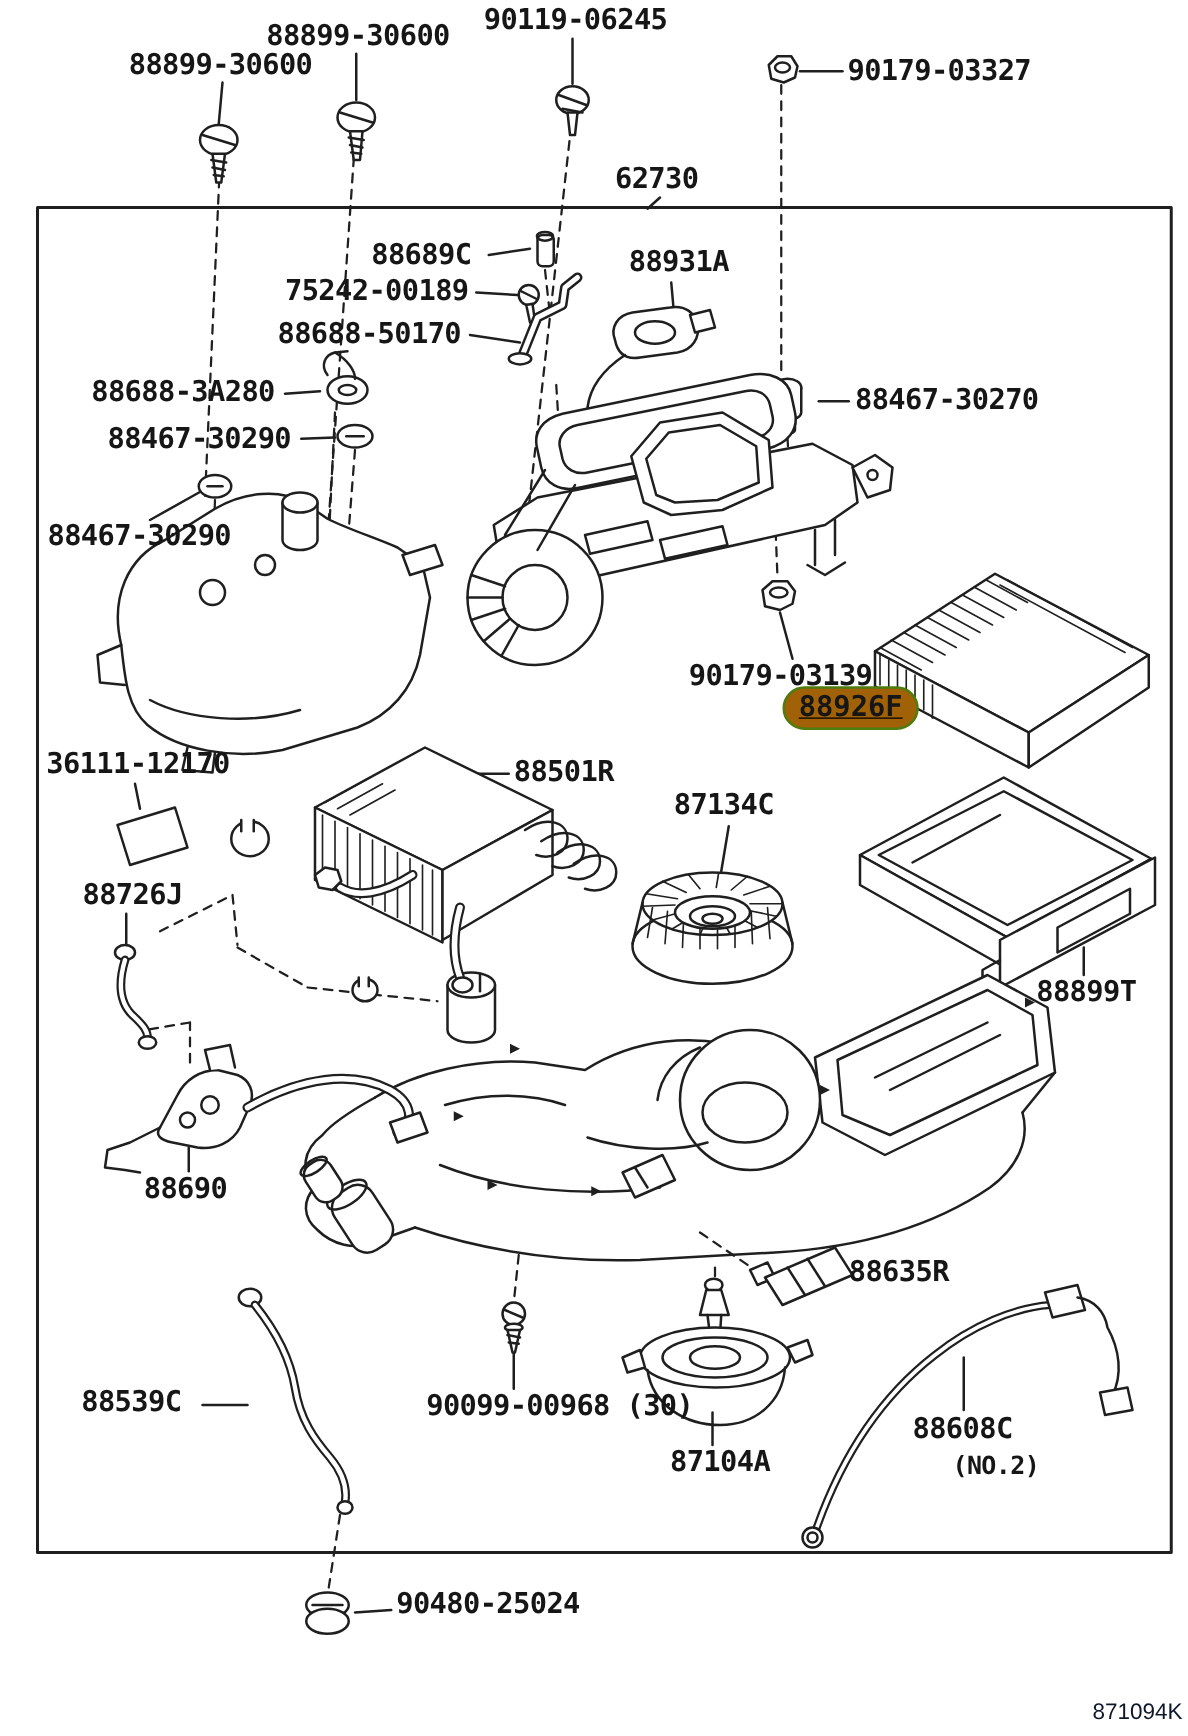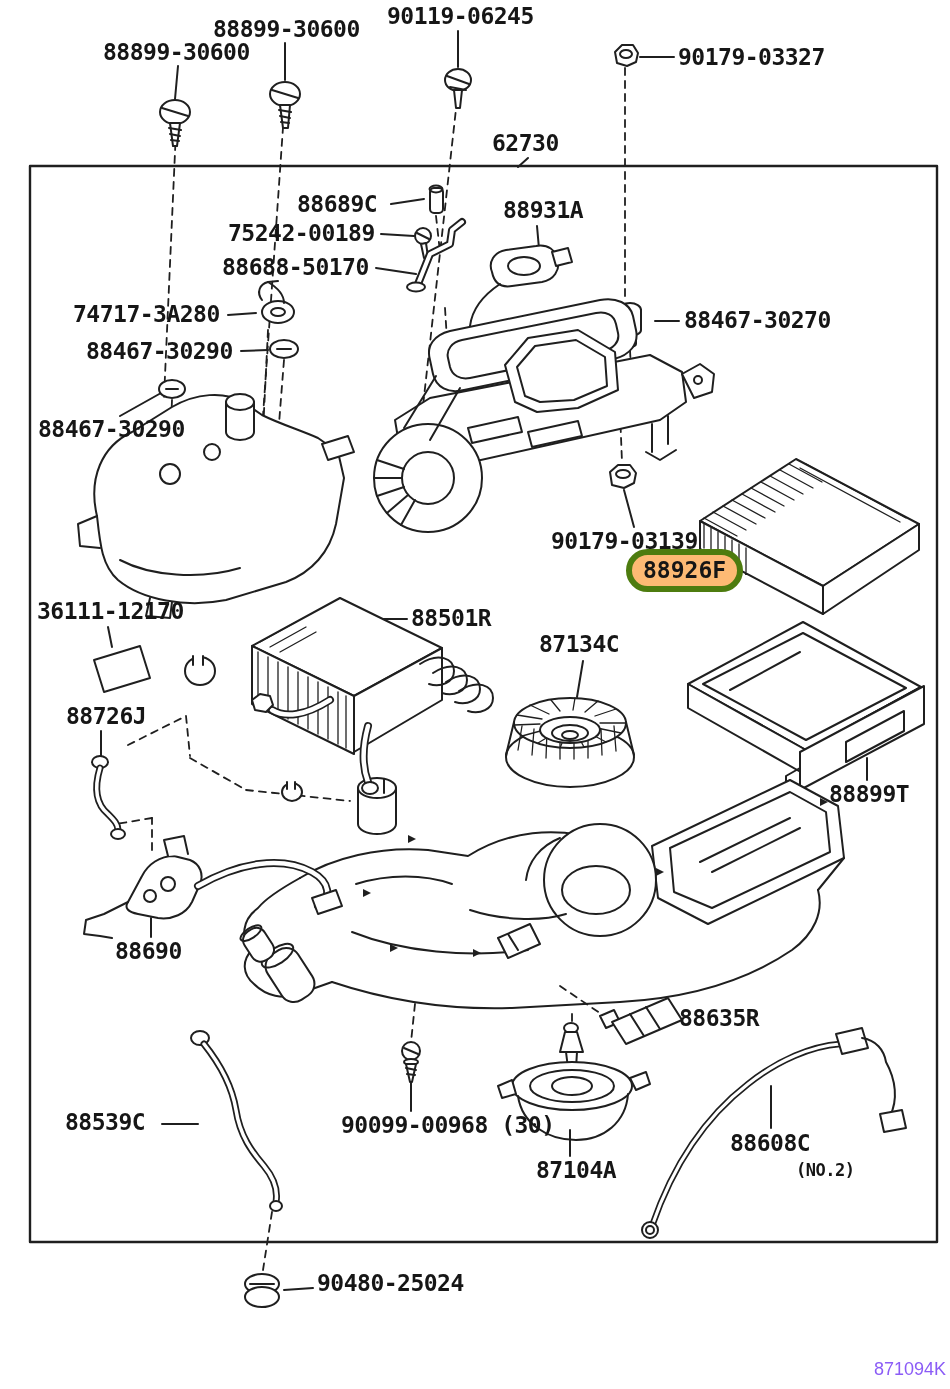--- a/index.html
+++ b/index.html
@@ -1,24 +1,24 @@
 <!DOCTYPE html>
 <html><head>
 <meta charset="utf-8">
 <style>
   html,body{margin:0;padding:0;background:#fff;}
   .page{position:relative;width:950px;height:1389px;background:#fff;overflow:hidden;
         font-family:"DejaVu Sans Mono", monospace;}
   svg{position:absolute;left:0;top:0;}
   .lbl{position:absolute;white-space:nowrap;font-weight:bold;font-size:23px;line-height:1.05;
        color:#161616;letter-spacing:-0.5px;}
-  .lbl.small{font-size:17px;margin-left:34px;}
-  .lbl.plain{font-family:"Liberation Sans",sans-serif;font-weight:normal;font-size:18px;color:#8b5cf6;letter-spacing:0;}
-  .pill{position:absolute;left:626px;top:549px;border:6px solid #4d7c0f;border-radius:26px;
-        padding:2px 11px 3px 11px;background:#fdba74;}
+  .lbl.small{font-size:20px;}
+  .lbl.plain{font-family:"Liberation Sans",sans-serif;font-weight:normal;font-size:18px;color:#0f172a;letter-spacing:0;}
+  .pill{position:absolute;left:626px;top:549px;border:2px solid #4d7c0f;border-radius:26px;
+        padding:2px 11px 3px 11px;background:#a16207;text-decoration:underline;}
   .pill span{font-weight:bold;font-size:23px;color:#161616;}
   line,path,rect,ellipse,circle,polygon{vector-effect:non-scaling-stroke;}
 </style>
 </head>
 <body>
 
 <div class="page">
 
 <svg width="950" height="1389" viewBox="0 0 950 1389" fill="none" stroke="#1f1f1f" stroke-width="2" stroke-linecap="round" stroke-linejoin="round">
 
@@ -421,21 +421,21 @@
 
 <div class="lbl" style="left:103px;top:40px">88899-30600</div>
 <div class="lbl" style="left:213px;top:17px">88899-30600</div>
 <div class="lbl" style="left:387px;top:4px">90119-06245</div>
 <div class="lbl" style="left:678px;top:45px">90179-03327</div>
 <div class="lbl" style="left:492px;top:131px">62730</div>
 <div class="lbl" style="left:297px;top:192px">88689C</div>
 <div class="lbl" style="left:228px;top:221px">75242-00189</div>
 <div class="lbl" style="left:222px;top:255px">88688-50170</div>
 <div class="lbl" style="left:503px;top:198px">88931A</div>
-<div class="lbl" style="left:73px;top:302px">74717-3A280</div>
+<div class="lbl" style="left:73px;top:302px">88688-3A280</div>
 <div class="lbl" style="left:86px;top:339px">88467-30290</div>
 <div class="lbl" style="left:684px;top:308px">88467-30270</div>
 <div class="lbl" style="left:38px;top:417px">88467-30290</div>
 <div class="lbl" style="left:551px;top:529px">90179-03139</div>
 
 <div class="pill">
   <span>88926F</span>
 </div>
 
 <div class="lbl" style="left:37px;top:599px">36111-12170</div>

